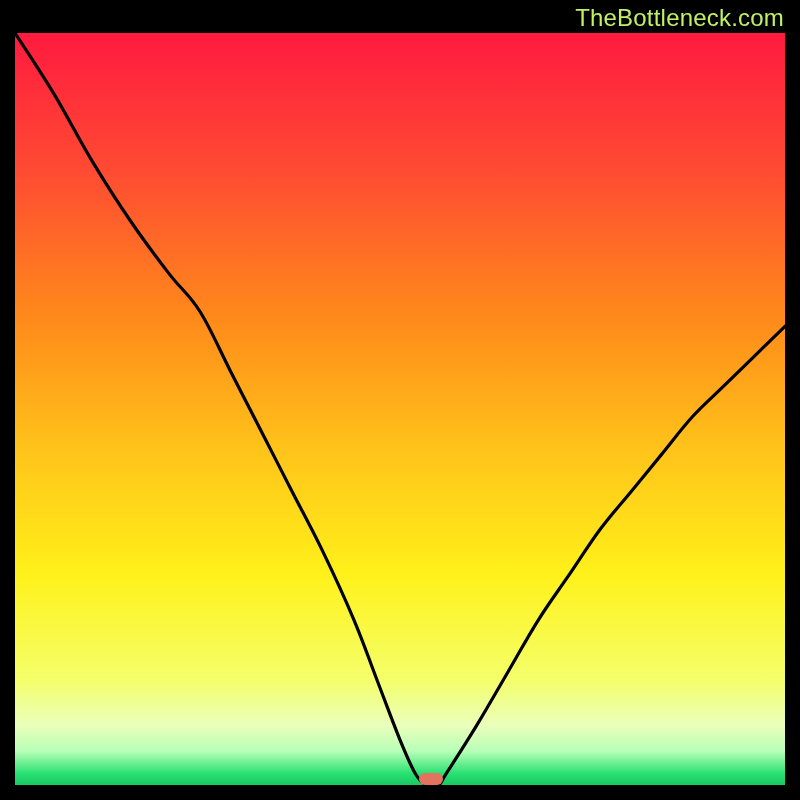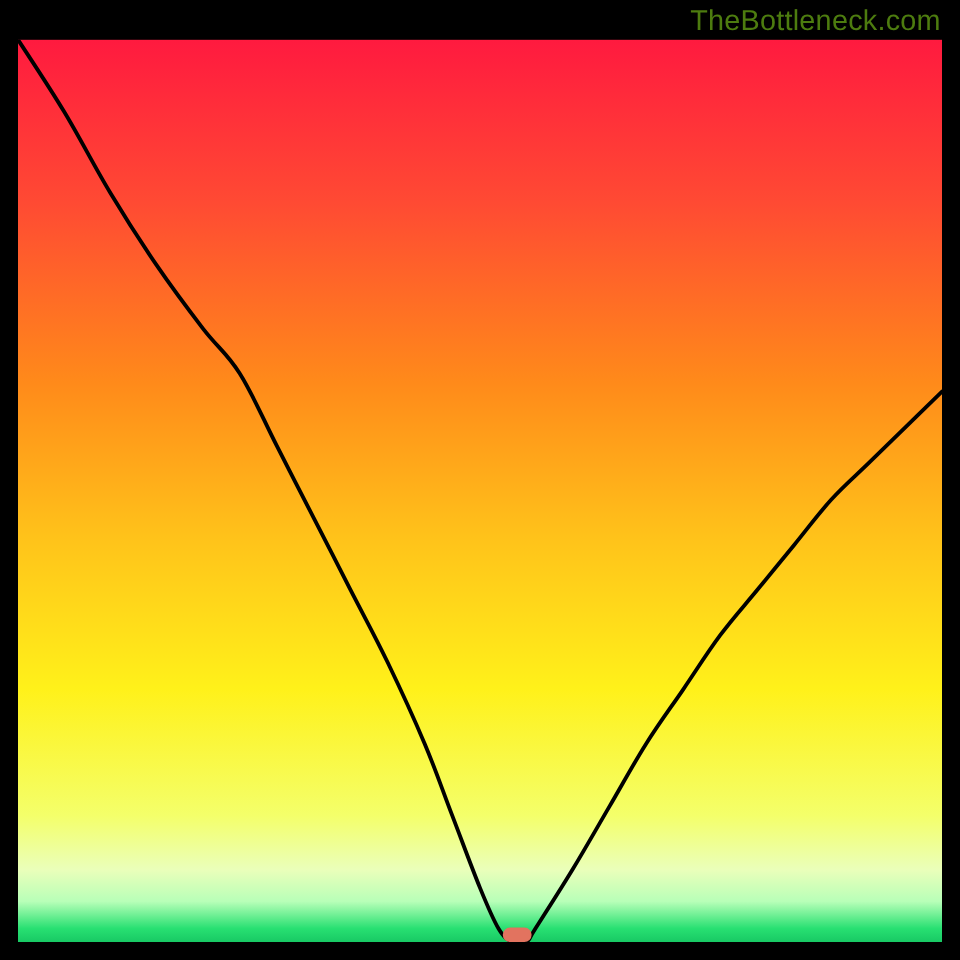--- a/index.html
+++ b/index.html
@@ -26,21 +26,21 @@
   }
   .plot-area svg {
     display: block;
     width: 100%;
     height: 100%;
   }
   .watermark {
     position: absolute;
     top: 4px;
     right: 16px;
-    color: #4d7c0f;
+    color: #bef264;
     font-size: 24px;
     font-weight: 400;
     letter-spacing: 0.2px;
     user-select: none;
   }
   .bottom-marker {
     position: absolute;
     width: 24px;
     height: 12px;
     background: #e2735f;

